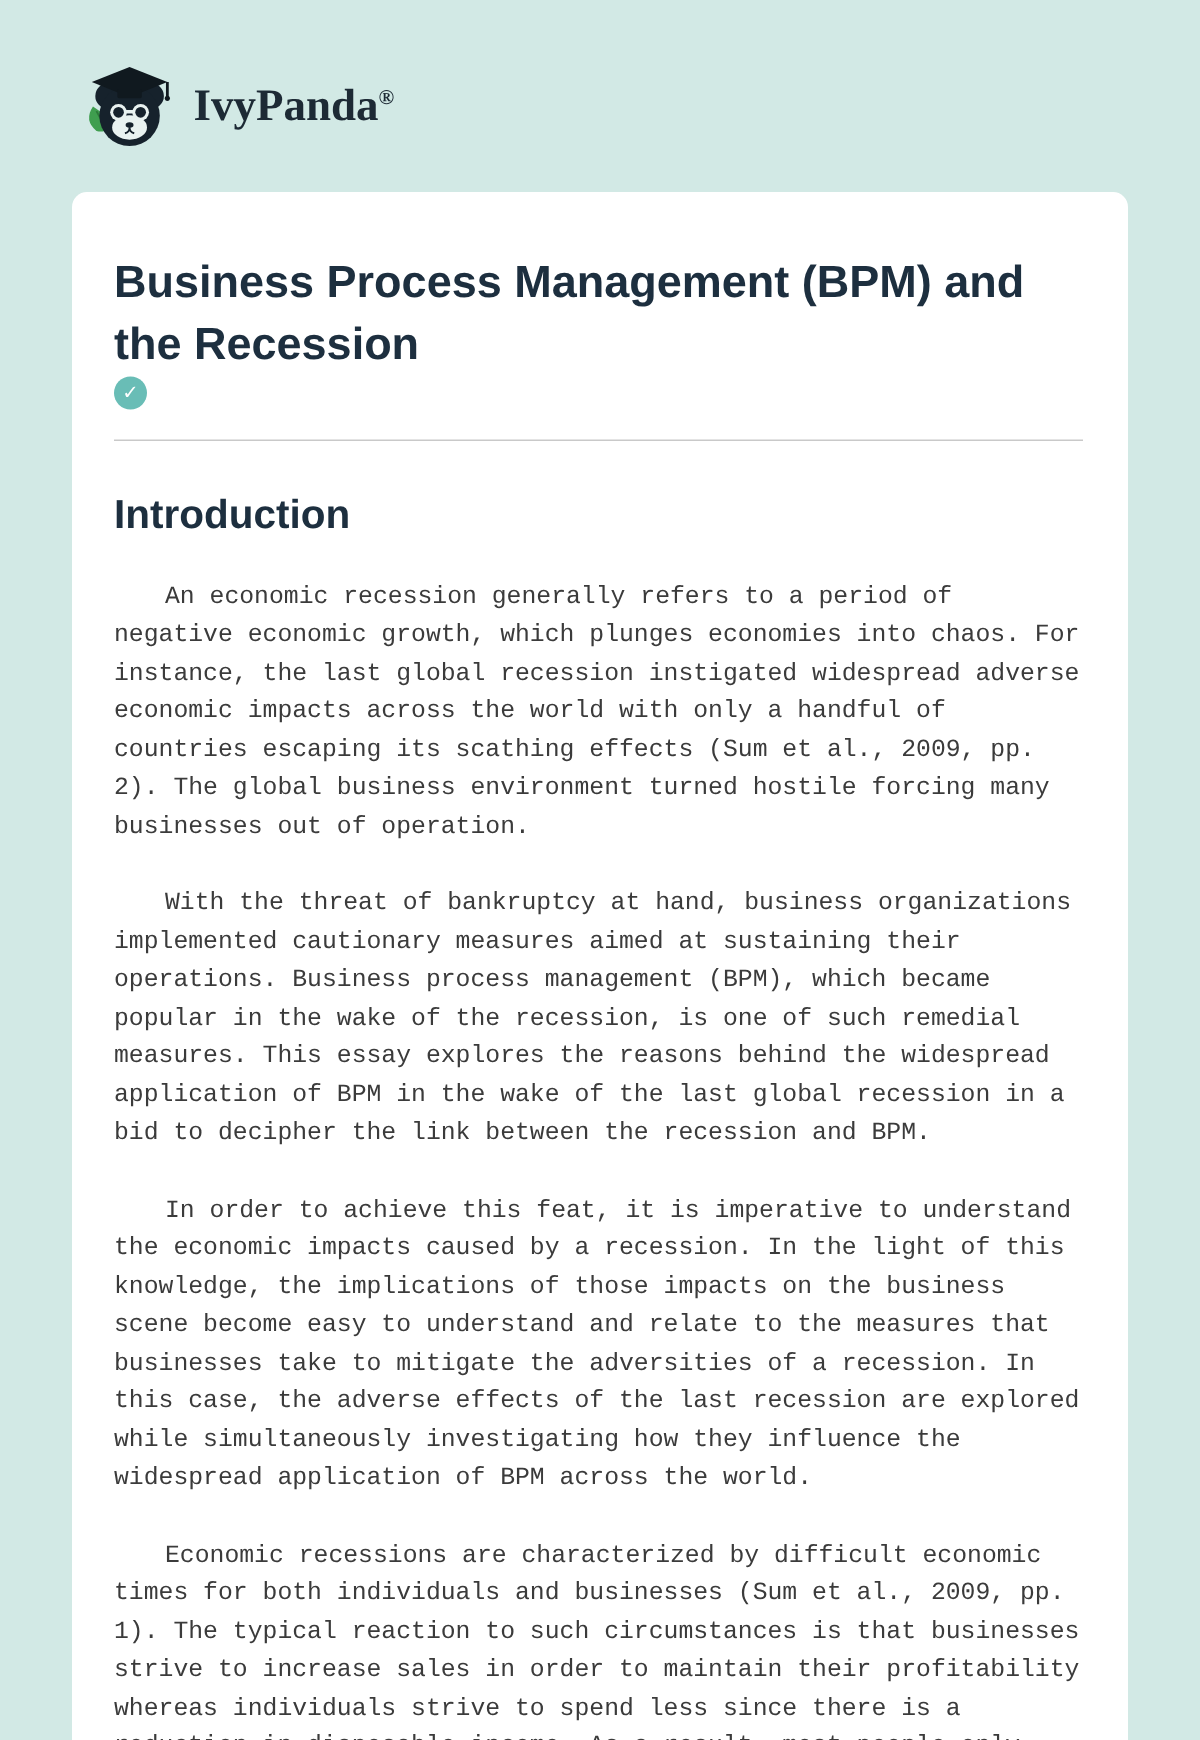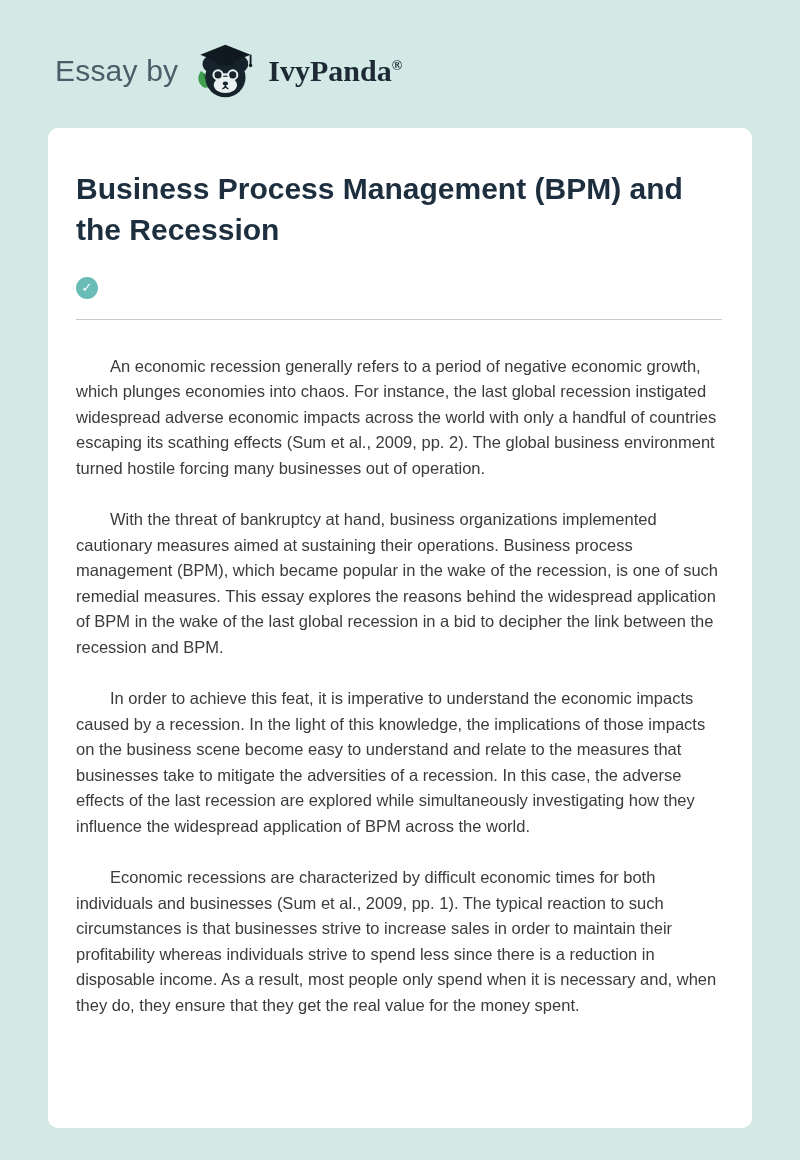--- a/index.html
+++ b/index.html
@@ -56,21 +56,20 @@
     margin: 0 48px 28px 48px;
     padding: 40px 30px 48px 28px;
     min-height: 1000px;
   }
 
   .doc-title {
     font-size: 30px;
     line-height: 1.38;
     font-weight: 700;
     color: #1d2f3f;
-    margin-bottom: 26px;
   }
 
   .badge-row {
     display: flex;
     align-items: center;
     gap: 10px;
     margin-bottom: 20px;
   }
 
   .check-circle {
@@ -103,29 +102,29 @@
     color: #1d2f3f;
     margin: 0 0 26px 0;
   }
 
   .para {
     font-size: 16.5px;
     line-height: 25.5px;
     color: #3b3b3b;
     text-indent: 34px;
     margin-bottom: 26px;
+    font-family: Liberation Mono, monospace;
   }
 
   .section { margin-bottom: 8px; }
 </style>
 </head>
 <body>
 
 <header class="site-header">
-  <span class="essay-by">Essay by</span>
 
   <div class="logo-group">
     <span>
       <svg class="logo-mark" viewBox="0 0 80 80" aria-hidden="true">
 
         <path d="M9 40 q-8 12 3 21 q11 3 13 -11 q-8 -4 -16 -10" fill="#3f9e4f"></path>
         <path d="M12 44 q4 8 8 13" stroke="#2c7a3a" stroke-width="1.6" fill="none"></path>
 
         <circle cx="22" cy="31" r="11" fill="#16222c"></circle>
         <circle cx="59" cy="31" r="11" fill="#16222c"></circle>
@@ -156,20 +155,21 @@
 <main class="card">
   <h1 class="doc-title">Business Process Management (BPM) and the Recession</h1>
 
   <div class="badge-row">
     <span class="check-circle">✓</span>
   </div>
 
   <hr class="divider">
 
   <section class="section">
+    <h2 class="section-heading">Introduction</h2>
     <p class="para">An economic recession generally refers to a period of negative economic growth, which plunges economies into chaos. For instance, the last global recession instigated widespread adverse economic impacts across the world with only a handful of countries escaping its scathing effects (Sum et al., 2009, pp. 2). The global business environment turned hostile forcing many businesses out of operation.</p>
     <p class="para">With the threat of bankruptcy at hand, business organizations implemented cautionary measures aimed at sustaining their operations. Business process management (BPM), which became popular in the wake of the recession, is one of such remedial measures. This essay explores the reasons behind the widespread application of BPM in the wake of the last global recession in a bid to decipher the link between the recession and BPM.</p>
   </section>
 
   <section class="section">
     <p class="para">In order to achieve this feat, it is imperative to understand the economic impacts caused by a recession. In the light of this knowledge, the implications of those impacts on the business scene become easy to understand and relate to the measures that businesses take to mitigate the adversities of a recession. In this case, the adverse effects of the last recession are explored while simultaneously investigating how they influence the widespread application of BPM across the world.</p>
     <p class="para">Economic recessions are characterized by difficult economic times for both individuals and businesses (Sum et al., 2009, pp. 1). The typical reaction to such circumstances is that businesses strive to increase sales in order to maintain their profitability whereas individuals strive to spend less since there is a reduction in disposable income. As a result, most people only spend when it is necessary and, when they do, they ensure that they get the real value for the money spent.</p>
   </section>
 </main>
 

